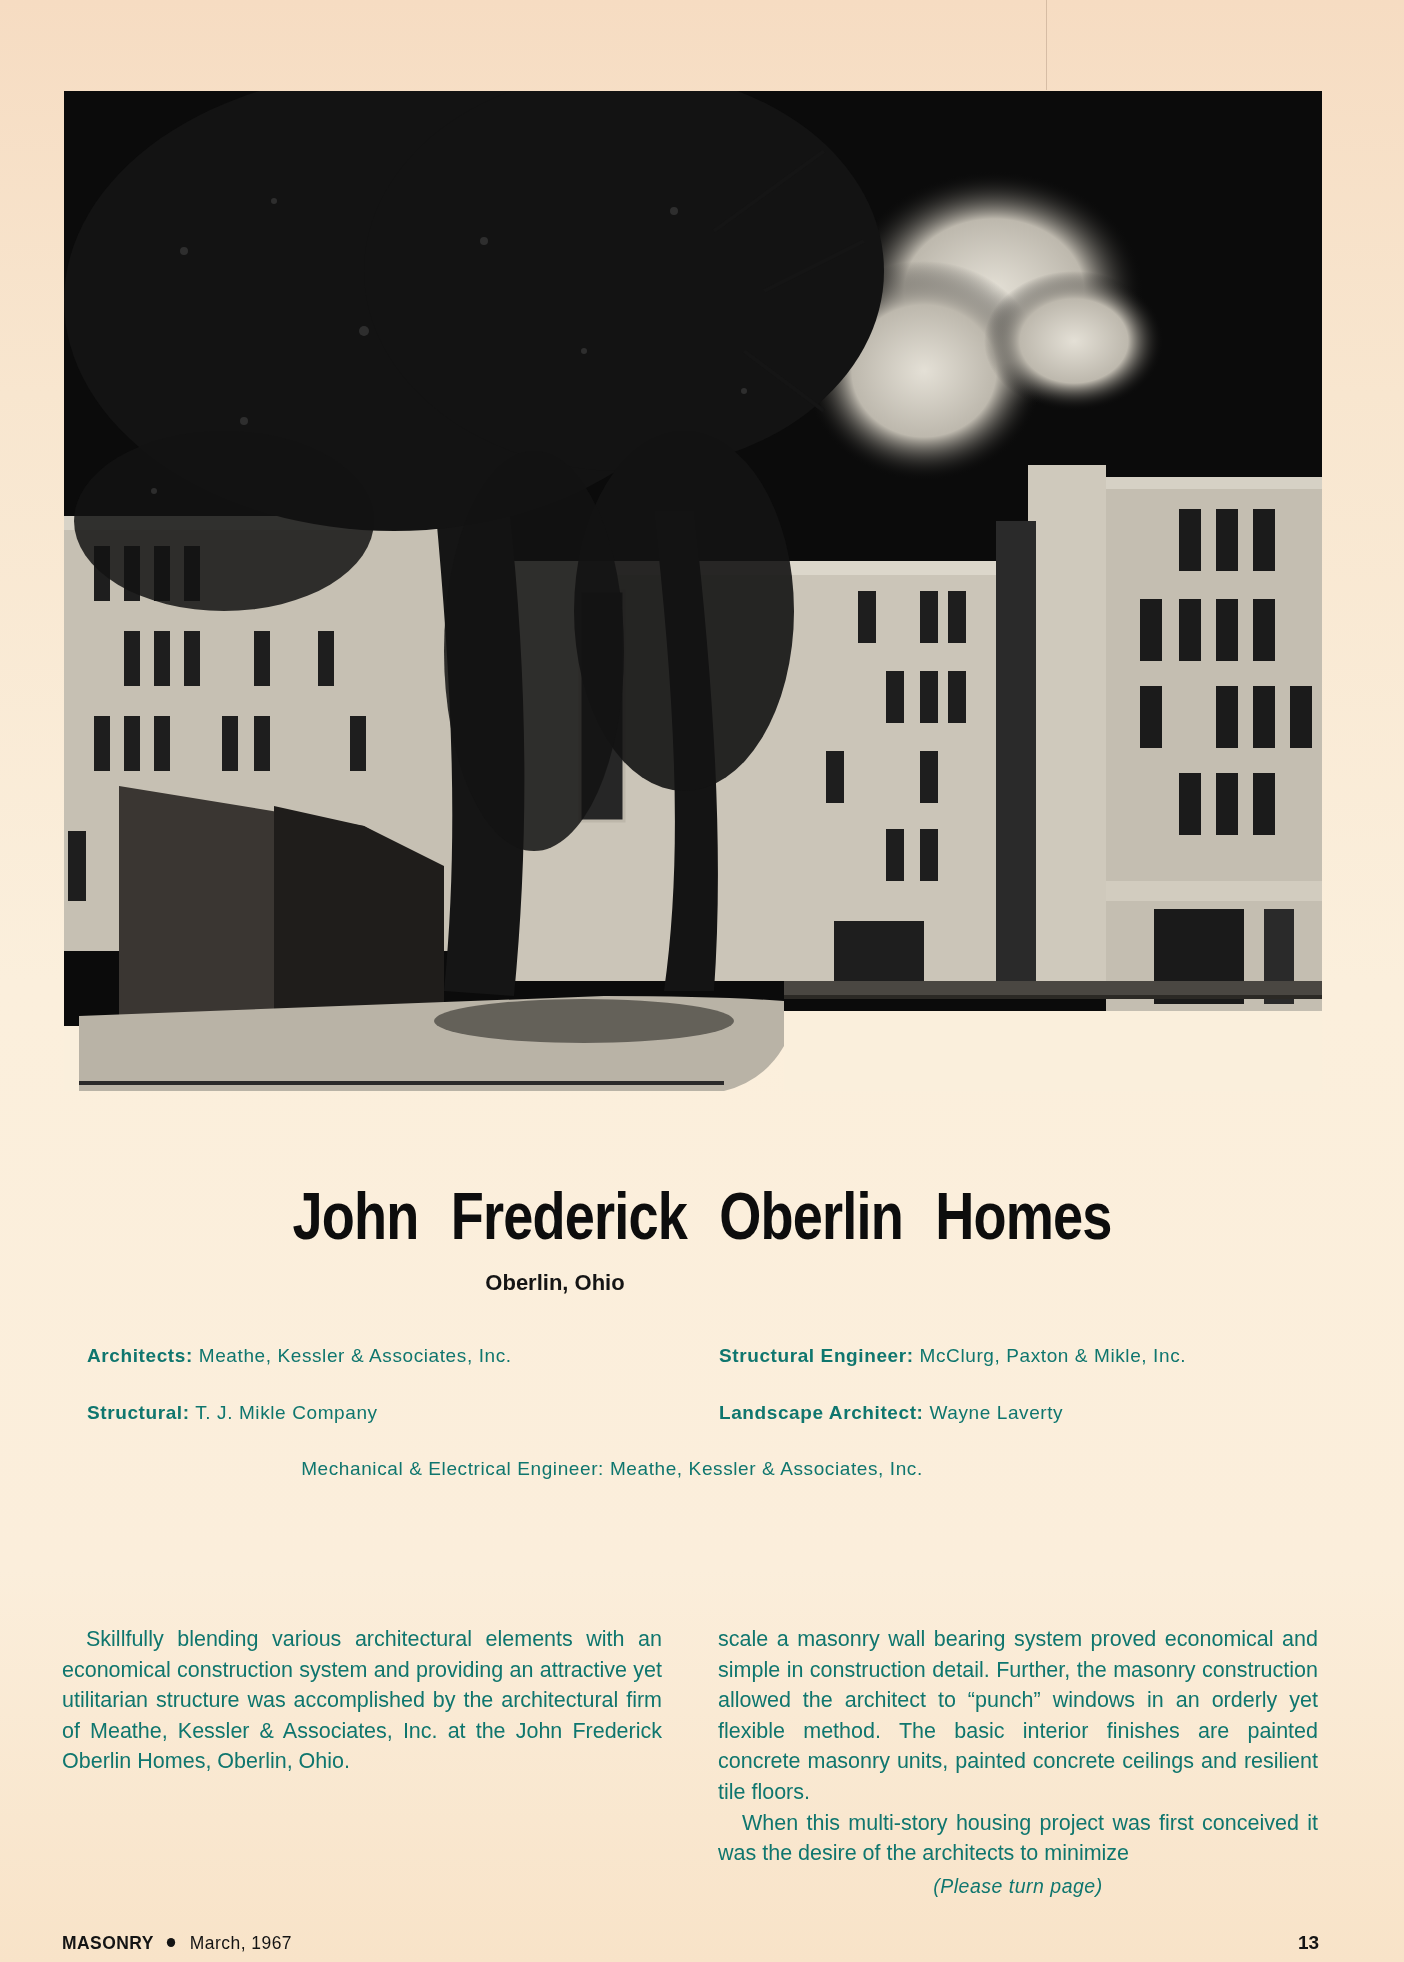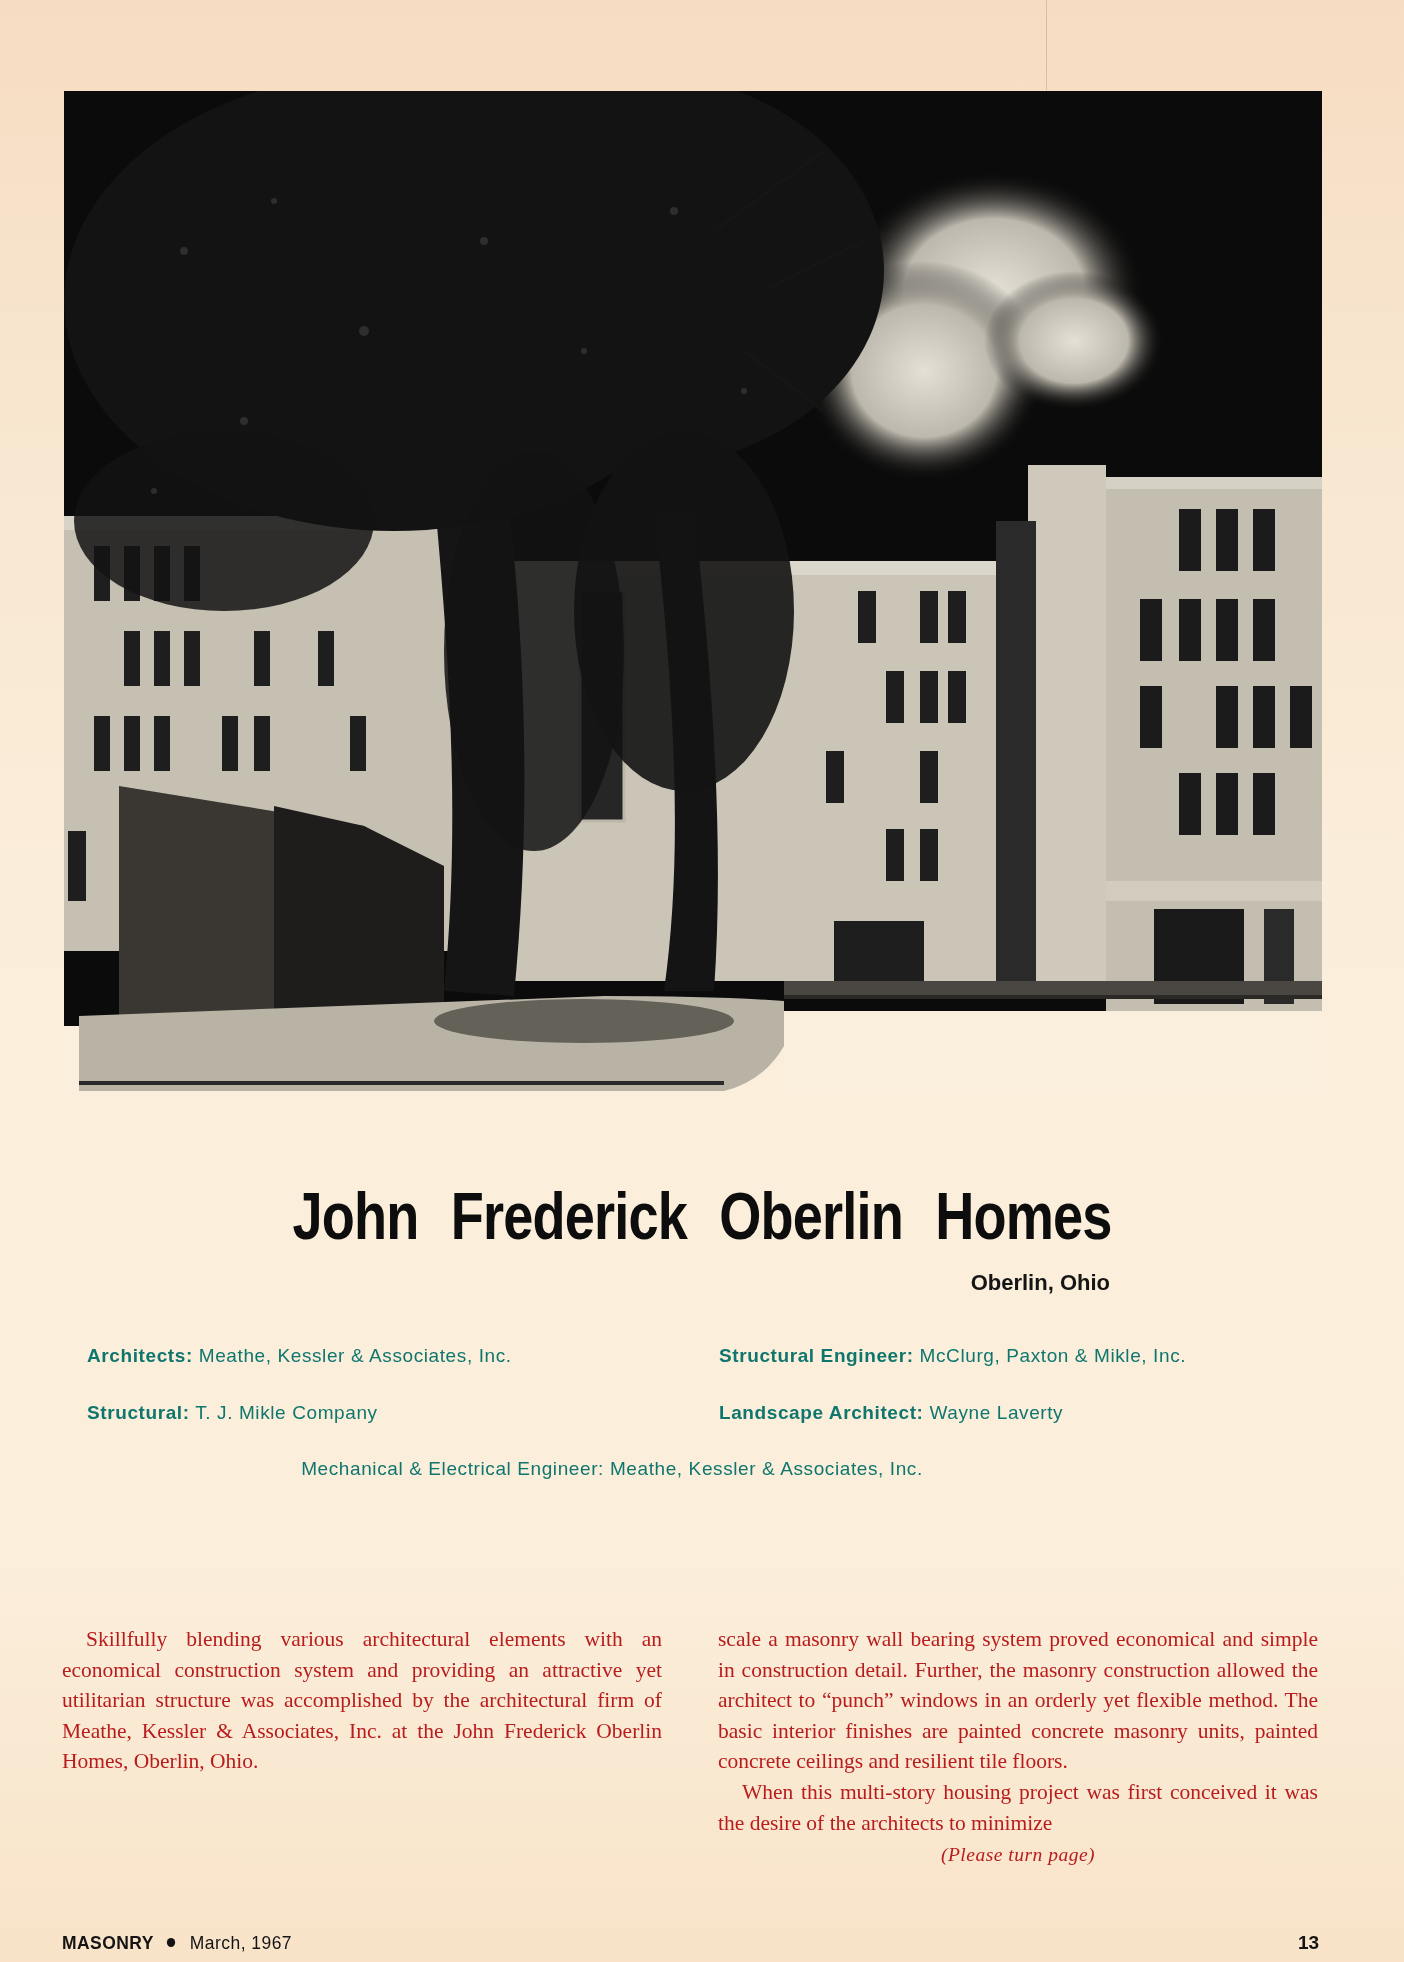--- a/index.html
+++ b/index.html
@@ -15,39 +15,39 @@
   .photo svg { display:block; width:1258px; height:1000px; }
 
   
   .title {
     position:absolute; left:0; width:1404px; top:1178px; text-align:center;
     font-family:"Liberation Sans", sans-serif; font-weight:700; font-size:66px;
     letter-spacing:-1px; word-spacing:22px; transform:scaleX(0.82); transform-origin:center;
     color:#0d0d0d;
   }
   .subtitle {
-    position:absolute; left:0; width:1110px; top:1270px; text-align:right;
+    position:absolute; left:0; width:1110px; top:1270px; text-align:center;
     font-weight:700; font-size:22px; color:#151515;
   }
 
   
   .credit { position:absolute; font-size:19px; letter-spacing:0.6px; color:#0f766e; white-space:nowrap; }
   .credit .lbl { font-weight:700; }
   .c-arch   { left:87px;  top:1345px; }
   .c-contr  { left:87px;  top:1402px; }
   .c-struct { left:719px; top:1345px; }
   .c-land   { left:719px; top:1402px; }
   .c-mech   { left:0; width:1224px; text-align:center; top:1458px; }
   .c-mech .lbl { font-weight:400; }
 
   
   .col {
     position:absolute; top:1624px; width:600px;
-    font-family:Liberation Serif, serif; font-size:21.5px; line-height:30.6px;
-    text-align:justify; color:#b91c1c;
+    font-family:Liberation Sans, sans-serif; font-size:21.5px; line-height:30.6px;
+    text-align:justify; color:#0f766e;
   }
   .col p { margin:0; text-indent:24px; }
   .col p.noindent { text-indent:0; }
   .col-left  { left:62px; }
   .col-right { left:718px; }
   .turn { text-align:center; font-style:italic; margin-top:2px; font-size:19.5px; letter-spacing:0.5px; }
 
   
   .footer-left {
     position:absolute; left:62px; top:1932px; font-weight:700; font-size:19px;

